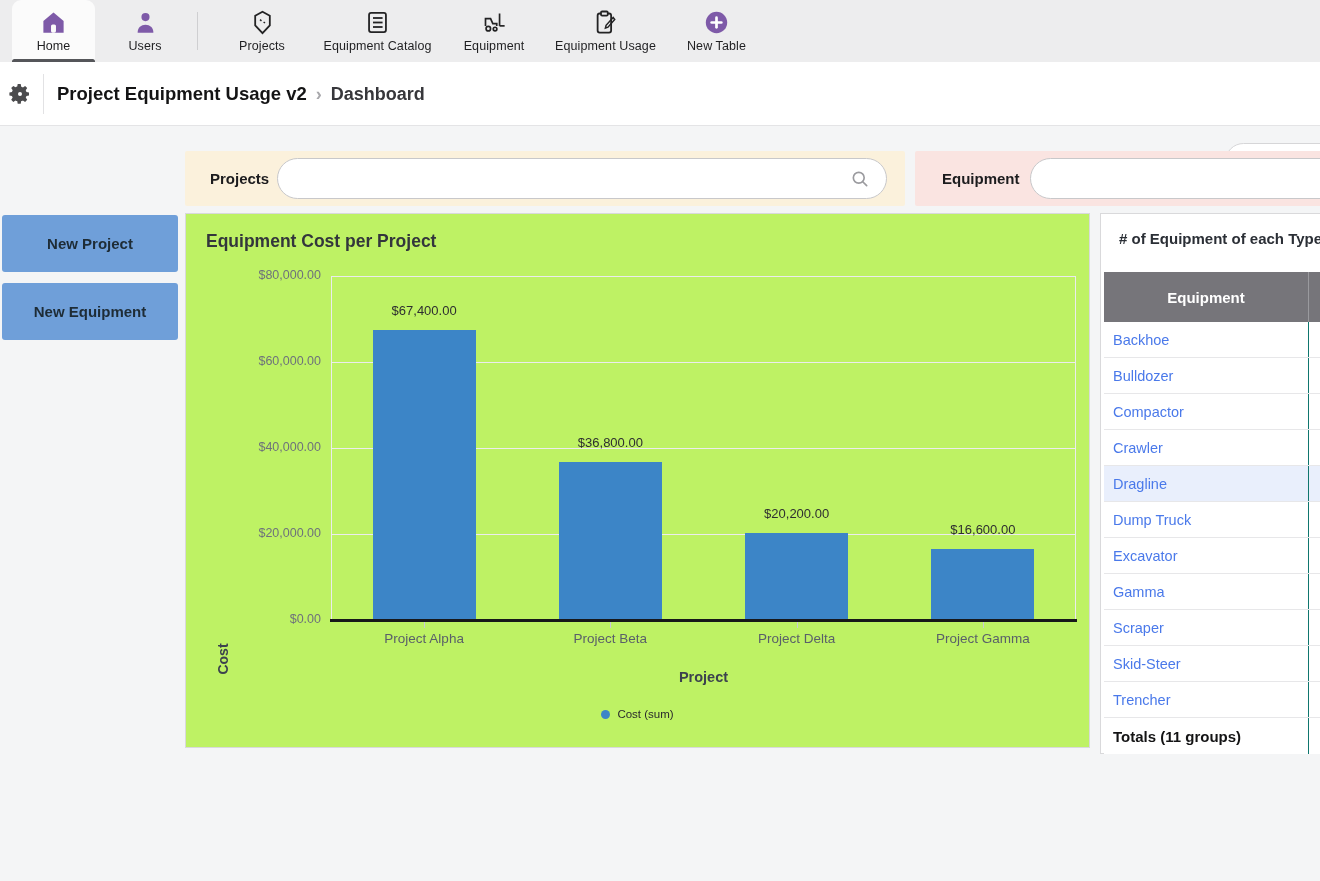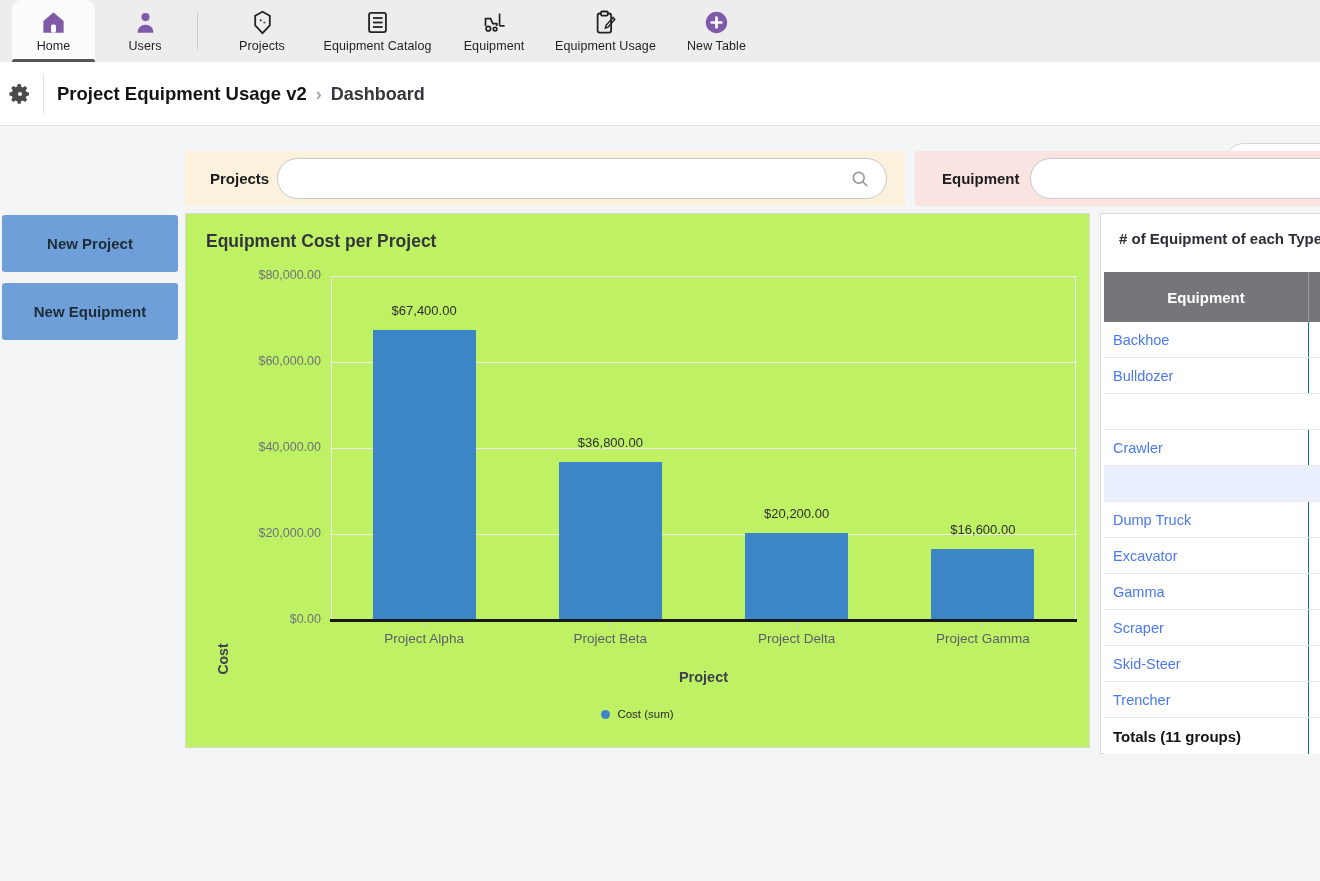--- a/index.html
+++ b/index.html
@@ -227,29 +227,35 @@
             </div>
             <div class="t-c2"></div>
           </div>
           <div class="t-row">
             <div class="t-c1">
               <span class="t-link">Bulldozer</span>
             </div>
             <div class="t-c2"></div>
           </div>
           <div class="t-row">
+            <div class="t-c1">
+              <span class="t-link">Compactor</span>
+            </div>
             <div class="t-c2"></div>
           </div>
           <div class="t-row">
             <div class="t-c1">
               <span class="t-link">Crawler</span>
             </div>
             <div class="t-c2"></div>
           </div>
           <div class="t-row hl">
+            <div class="t-c1">
+              <span class="t-link">Dragline</span>
+            </div>
             <div class="t-c2"></div>
           </div>
           <div class="t-row">
             <div class="t-c1">
               <span class="t-link">Dump Truck</span>
             </div>
             <div class="t-c2"></div>
           </div>
           <div class="t-row">
             <div class="t-c1">

